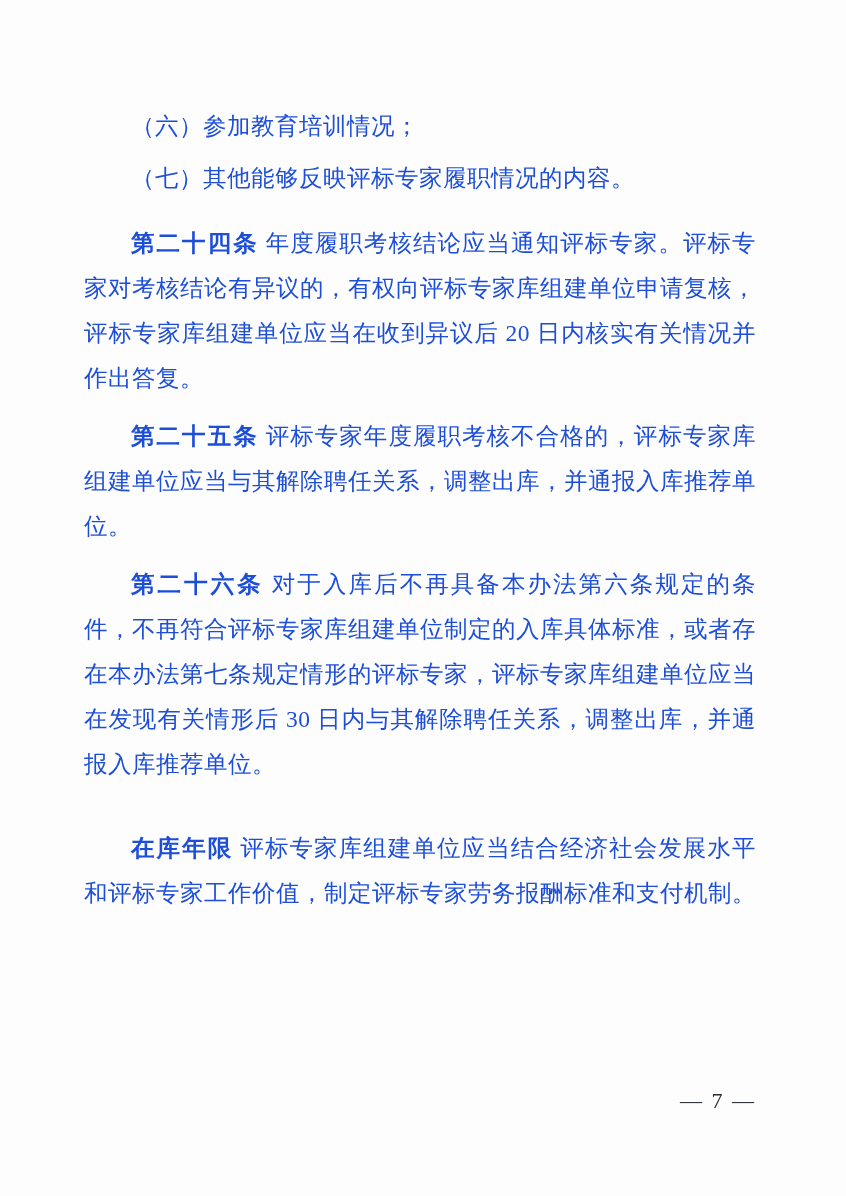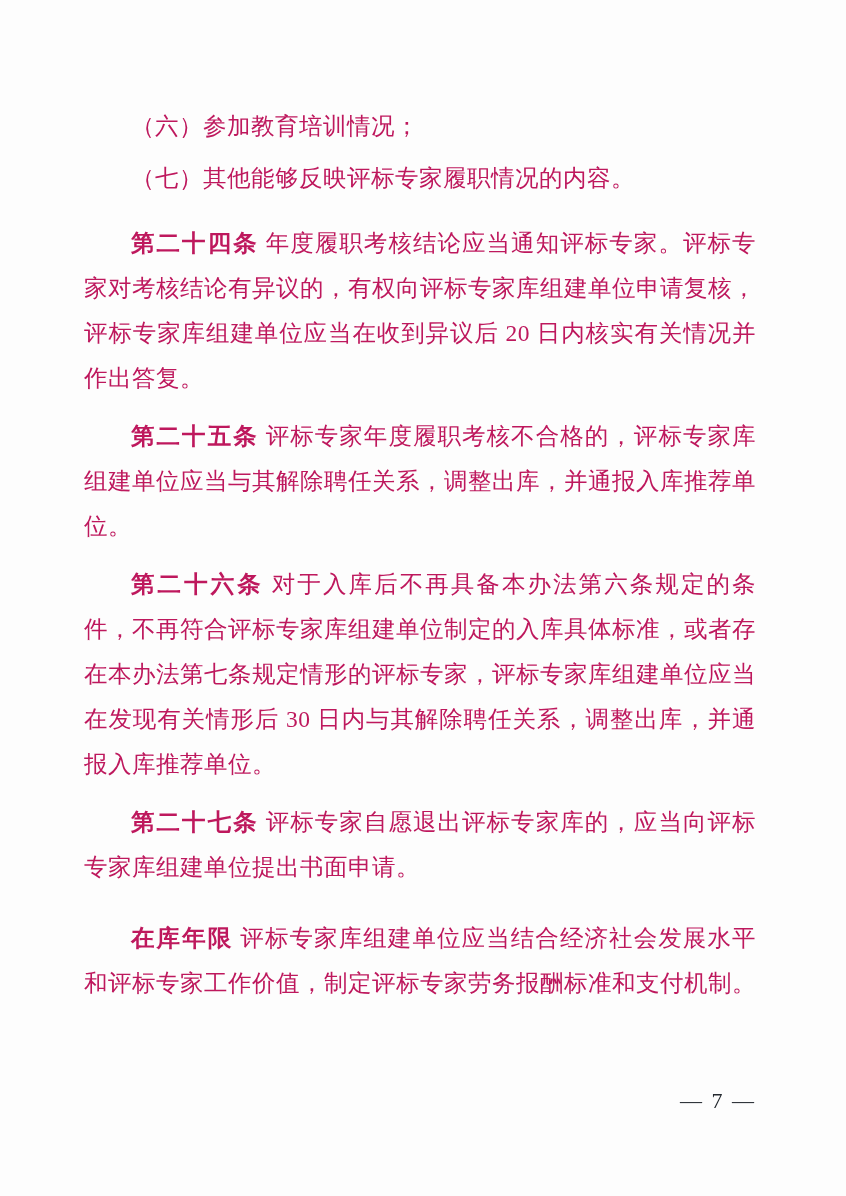--- a/index.html
+++ b/index.html
@@ -24,21 +24,21 @@
   }
   .content {
     position: absolute;
     left: 84px;
     top: 104px;
     width: 672px;
   }
   .para {
     font-size: 23.5px;
     line-height: 45px;
-    color: #be185d;
+    color: #1d4ed8;
     letter-spacing: 0.5px;
     text-align: justify;
     margin: 0 0 0 0;
     padding: 0;
     font-family: "Liberation Serif", "DejaVu Serif", serif;
   }
   .indent {
     text-indent: 47px;
   }
   .para .lead {
@@ -88,24 +88,20 @@
       <span>评标专家年度履职考核不合格的，评标专家库组建单位应当与其解除聘任关系，调整出库，并通报入库推荐单位。</span>
     </p>
     <div class="gap-med"></div>
 
     <p class="para indent">
       <span class="lead">第二十六条</span>
       <span>对于入库后不再具备本办法第六条规定的条件，不再符合评标专家库组建单位制定的入库具体标准，或者存在本办法第七条规定情形的评标专家，评标专家库组建单位应当在发现有关情形后 30 日内与其解除聘任关系，调整出库，并通报入库推荐单位。</span>
     </p>
     <div class="gap-med"></div>
 
-    <p class="para indent">
-      <span class="lead">第二十七条</span>
-      <span>评标专家自愿退出评标专家库的，应当向评标专家库组建单位提出书面申请。</span>
-    </p>
     <div class="gap-med"></div>
 
     <div class="gap-med"></div>
 
     <p class="para indent">
       <span class="lead">在库年限</span>
       <span>评标专家库组建单位应当结合经济社会发展水平和评标专家工作价值，制定评标专家劳务报酬标准和支付机制。</span>
     </p>
 
   </div>

